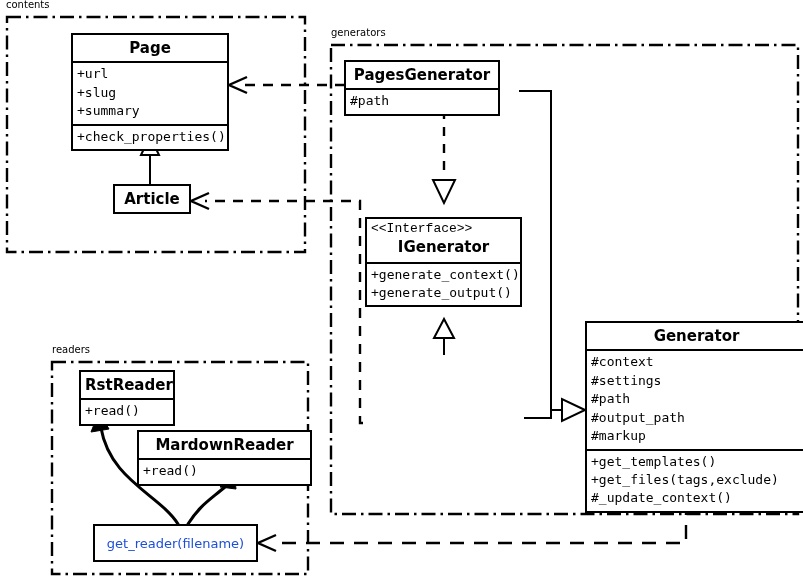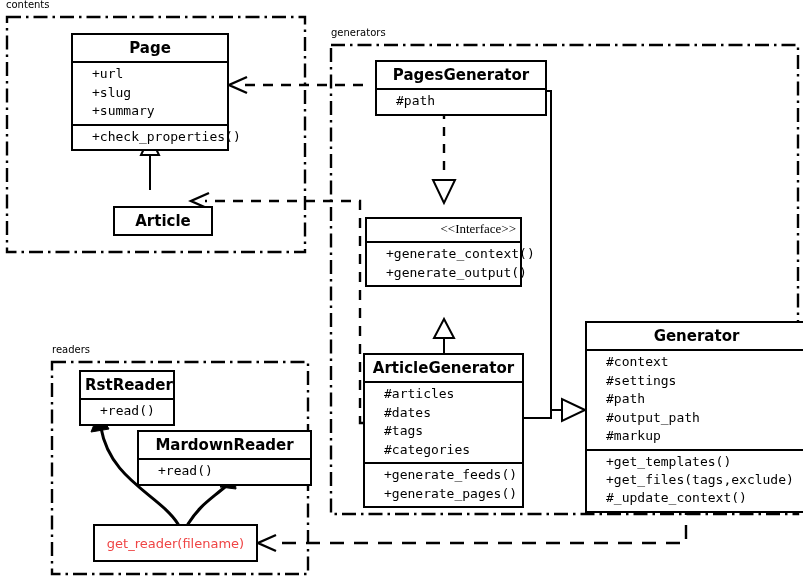--- a/index.html
+++ b/index.html
@@ -46,47 +46,46 @@
   .umlbox .title {
     text-align: center;
     font-weight: bold;
     font-size: 15px;
     font-family: "DejaVu Sans", sans-serif;
     line-height: 1.35;
     padding-top: 3px;
     padding-bottom: 3px;
   }
   .umlbox .stereo {
-    text-align: right;
+    text-align: left;
     font-weight: normal;
     font-size: 13px;
-    font-family: Liberation Serif, serif;
+    font-family: Liberation Mono, monospace;
     line-height: 1.25;
   }
   .umlbox .member {
     font-family: "DejaVu Sans Mono", monospace;
     font-size: 13px;
     line-height: 1.42;
     white-space: pre;
     text-align: left;
-    margin-left: 15px;
   }
   .plainbox {
     position: absolute;
     box-sizing: border-box;
     border: 2px solid #000000;
     background: #ffffff;
     display: flex;
     align-items: center;
     justify-content: center;
   }
   .plainbox span {
     font-family: "DejaVu Sans", sans-serif;
     font-size: 13px;
-    color: #ef4444;
+    color: #1d4ed8;
     text-align: right;
   }
 </style>
 </head>
 <body>
 
 <div id="diagram-root">
 
   <svg class="layer" viewBox="0 0 803 579">
 
@@ -159,54 +158,42 @@
     <div class="sect">
       <div class="member">+url</div>
       <div class="member">+slug</div>
       <div class="member">+summary</div>
     </div>
     <div class="sect">
       <div class="member">+check_properties()</div>
     </div>
   </div>
 
-  <div class="umlbox" style="left:113px; top:206px; width:100px;">
+  <div class="umlbox" style="left:113px; top:184px; width:78px;">
     <div class="sect title">Article</div>
   </div>
 
-  <div class="umlbox" style="left:375px; top:60px; width:172px;">
+  <div class="umlbox" style="left:344px; top:60px; width:156px;">
     <div class="sect title">PagesGenerator</div>
     <div class="sect">
       <div class="member">#path</div>
     </div>
   </div>
 
   <div class="umlbox" style="left:365px; top:217px; width:157px;">
     <div class="sect" style="padding-bottom:4px;">
       <div class="stereo">&lt;&lt;Interface&gt;&gt;</div>
+      <div class="title" style="padding:0;">IGenerator</div>
     </div>
     <div class="sect">
       <div class="member">+generate_context()</div>
       <div class="member">+generate_output()</div>
     </div>
   </div>
 
-  <div class="umlbox" style="left:363px; top:353px; width:161px;">
-    <div class="sect title">ArticleGenerator</div>
-    <div class="sect">
-      <div class="member">#articles</div>
-      <div class="member">#dates</div>
-      <div class="member">#tags</div>
-      <div class="member">#categories</div>
-    </div>
-    <div class="sect">
-      <div class="member">+generate_feeds()</div>
-      <div class="member">+generate_pages()</div>
-    </div>
-  </div>
 
   <div class="umlbox" style="left:585px; top:321px; width:223px;">
     <div class="sect title">Generator</div>
     <div class="sect">
       <div class="member">#context</div>
       <div class="member">#settings</div>
       <div class="member">#path</div>
       <div class="member">#output_path</div>
       <div class="member">#markup</div>
     </div>

